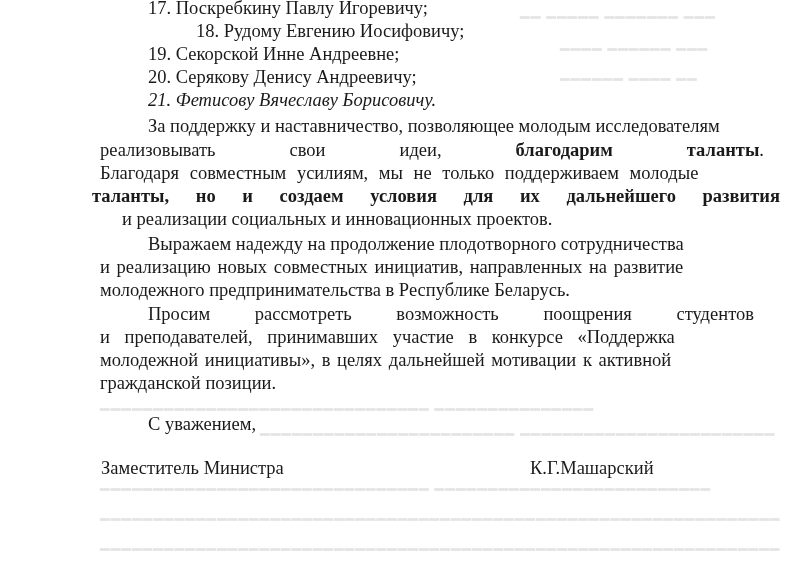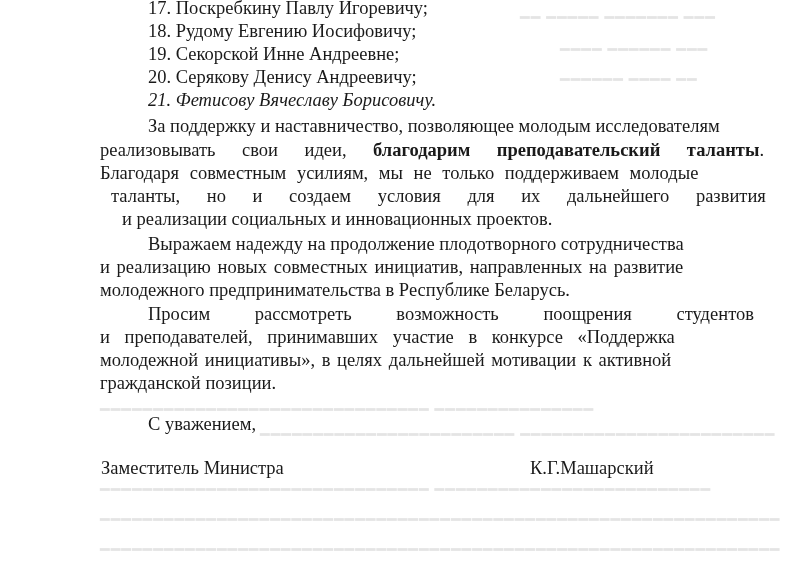--- a/index.html
+++ b/index.html
@@ -21,36 +21,35 @@
 <div class="bleed" style="left:520px;top:8px;">━━ ━━━━━ ━━━━━━━ ━━━</div>
 <div class="bleed" style="left:560px;top:40px;">━━━━ ━━━━━━ ━━━</div>
 <div class="bleed" style="left:560px;top:70px;">━━━━━━ ━━━━ ━━</div>
 <div class="bleed" style="left:100px;top:400px;">━━━━━━━━━━━━━━━━━━━━━━━━━━━━━━━ ━━━━━━━━━━━━━━━</div>
 <div class="bleed" style="left:260px;top:425px;">━━━━━━━━━━━━━━━━━━━━━━━━ ━━━━━━━━━━━━━━━━━━━━━━━━</div>
 <div class="bleed" style="left:100px;top:480px;">━━━━━━━━━━━━━━━━━━━━━━━━━━━━━━━ ━━━━━━━━━━━━━━━━━━━━━━━━━━</div>
 <div class="bleed" style="left:100px;top:510px;">━━━━━━━━━━━━━━━━━━━━━━━━━━━━━━━━━━━━━━━━━━━━━━━━━━━━━━━━━━━━━━━━</div>
 <div class="bleed" style="left:100px;top:540px;">━━━━━━━━━━━━━━━━━━━━━━━━━━━━━━━━━━━━━━━━━━━━━━━━━━━━━━━━━━━━━━━━</div>
 
 <div class="line list" style="top:-2px;">17. Поскребкину Павлу Игоревичу;</div>
-<div class="line list" style="top:21px;">18. Рудому Евгению Иосифовичу;</div>
+<div class="line list" style="top:21px;margin-left:48px;">18. Рудому Евгению Иосифовичу;</div>
 <div class="line list" style="top:44px;">19. Секорской Инне Андреевне;</div>
 <div class="line list" style="top:67px;">20. Серякову Денису Андреевичу;</div>
 <div class="line list" style="top:90px;font-style:italic;">21. Фетисову Вячеславу Борисовичу.</div>
 
 <div class="line" style="left:148px;top:116px;text-align:center;">За поддержку и наставничество, позволяющее молодым исследователям</div>
 <div class="just" style="top:140px;">
   <span>реализовывать</span>
   <span>свои</span>
   <span>идеи,</span>
   <b>благодарим</b>
-  <b>преподавательский</b>
   <span><b>таланты</b><span>.</span></span>
 </div>
 <div class="line" style="left:100px;top:163px;word-spacing:6px;">Благодаря совместным усилиям, мы не только поддерживаем молодые</div>
-<div class="line" style="left:111px;top:186px;word-spacing:22px;">таланты, но и создаем условия для их дальнейшего развития</div>
+<div class="line" style="left:92px;top:186px;word-spacing:22px;font-weight:bold;">таланты, но и создаем условия для их дальнейшего развития</div>
 <div class="line" style="left:100px;top:209px;margin-left:22px;">и реализации социальных и инновационных проектов.</div>
 
 <div class="line" style="left:148px;top:234px;">Выражаем надежду на продолжение плодотворного сотрудничества</div>
 <div class="line" style="left:100px;top:257px;word-spacing:2px;">и реализацию новых совместных инициатив, направленных на развитие</div>
 <div class="line" style="left:100px;top:280px;">молодежного предпринимательства в Республике Беларусь.</div>
 
 <div class="line" style="left:148px;top:304px;word-spacing:40px;">Просим рассмотреть возможность поощрения студентов</div>
 <div class="line" style="left:100px;top:327px;word-spacing:10px;">и преподавателей, принимавших участие в конкурсе «Поддержка</div>
 <div class="line" style="left:100px;top:350px;word-spacing:2px;">молодежной инициативы», в целях дальнейшей мотивации к активной</div>
 <div class="line" style="left:100px;top:373px;">гражданской позиции.</div>

